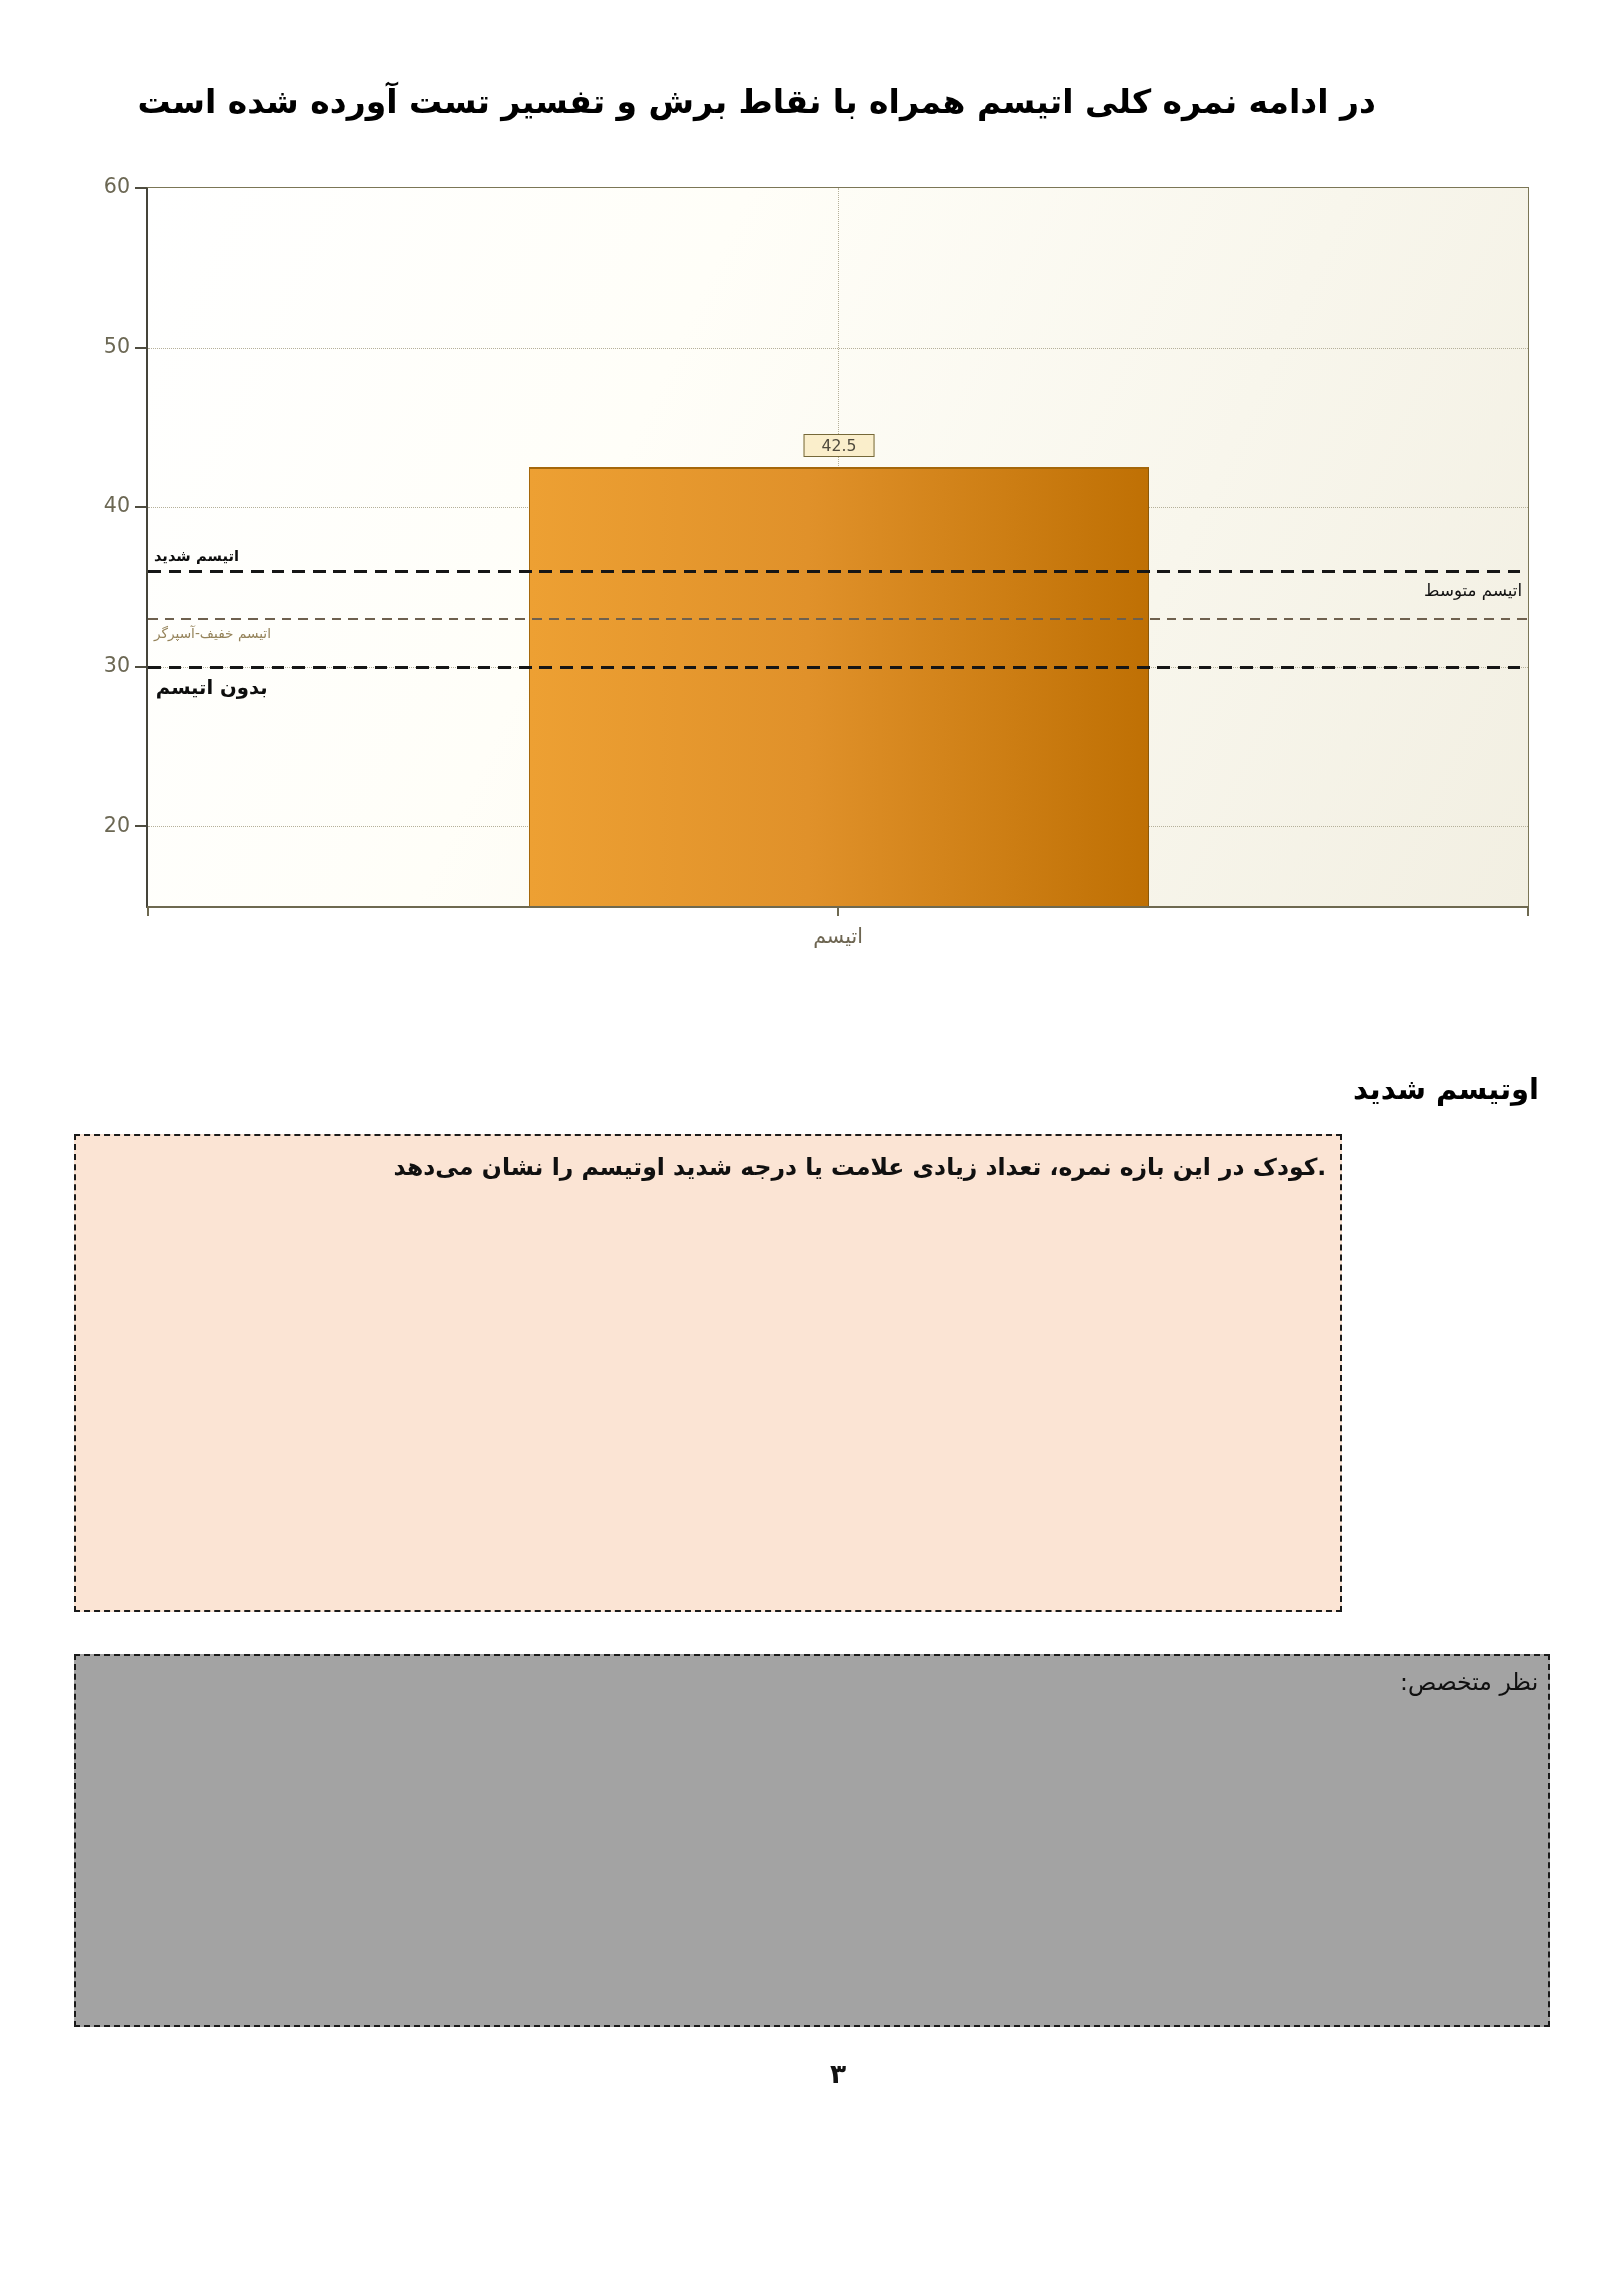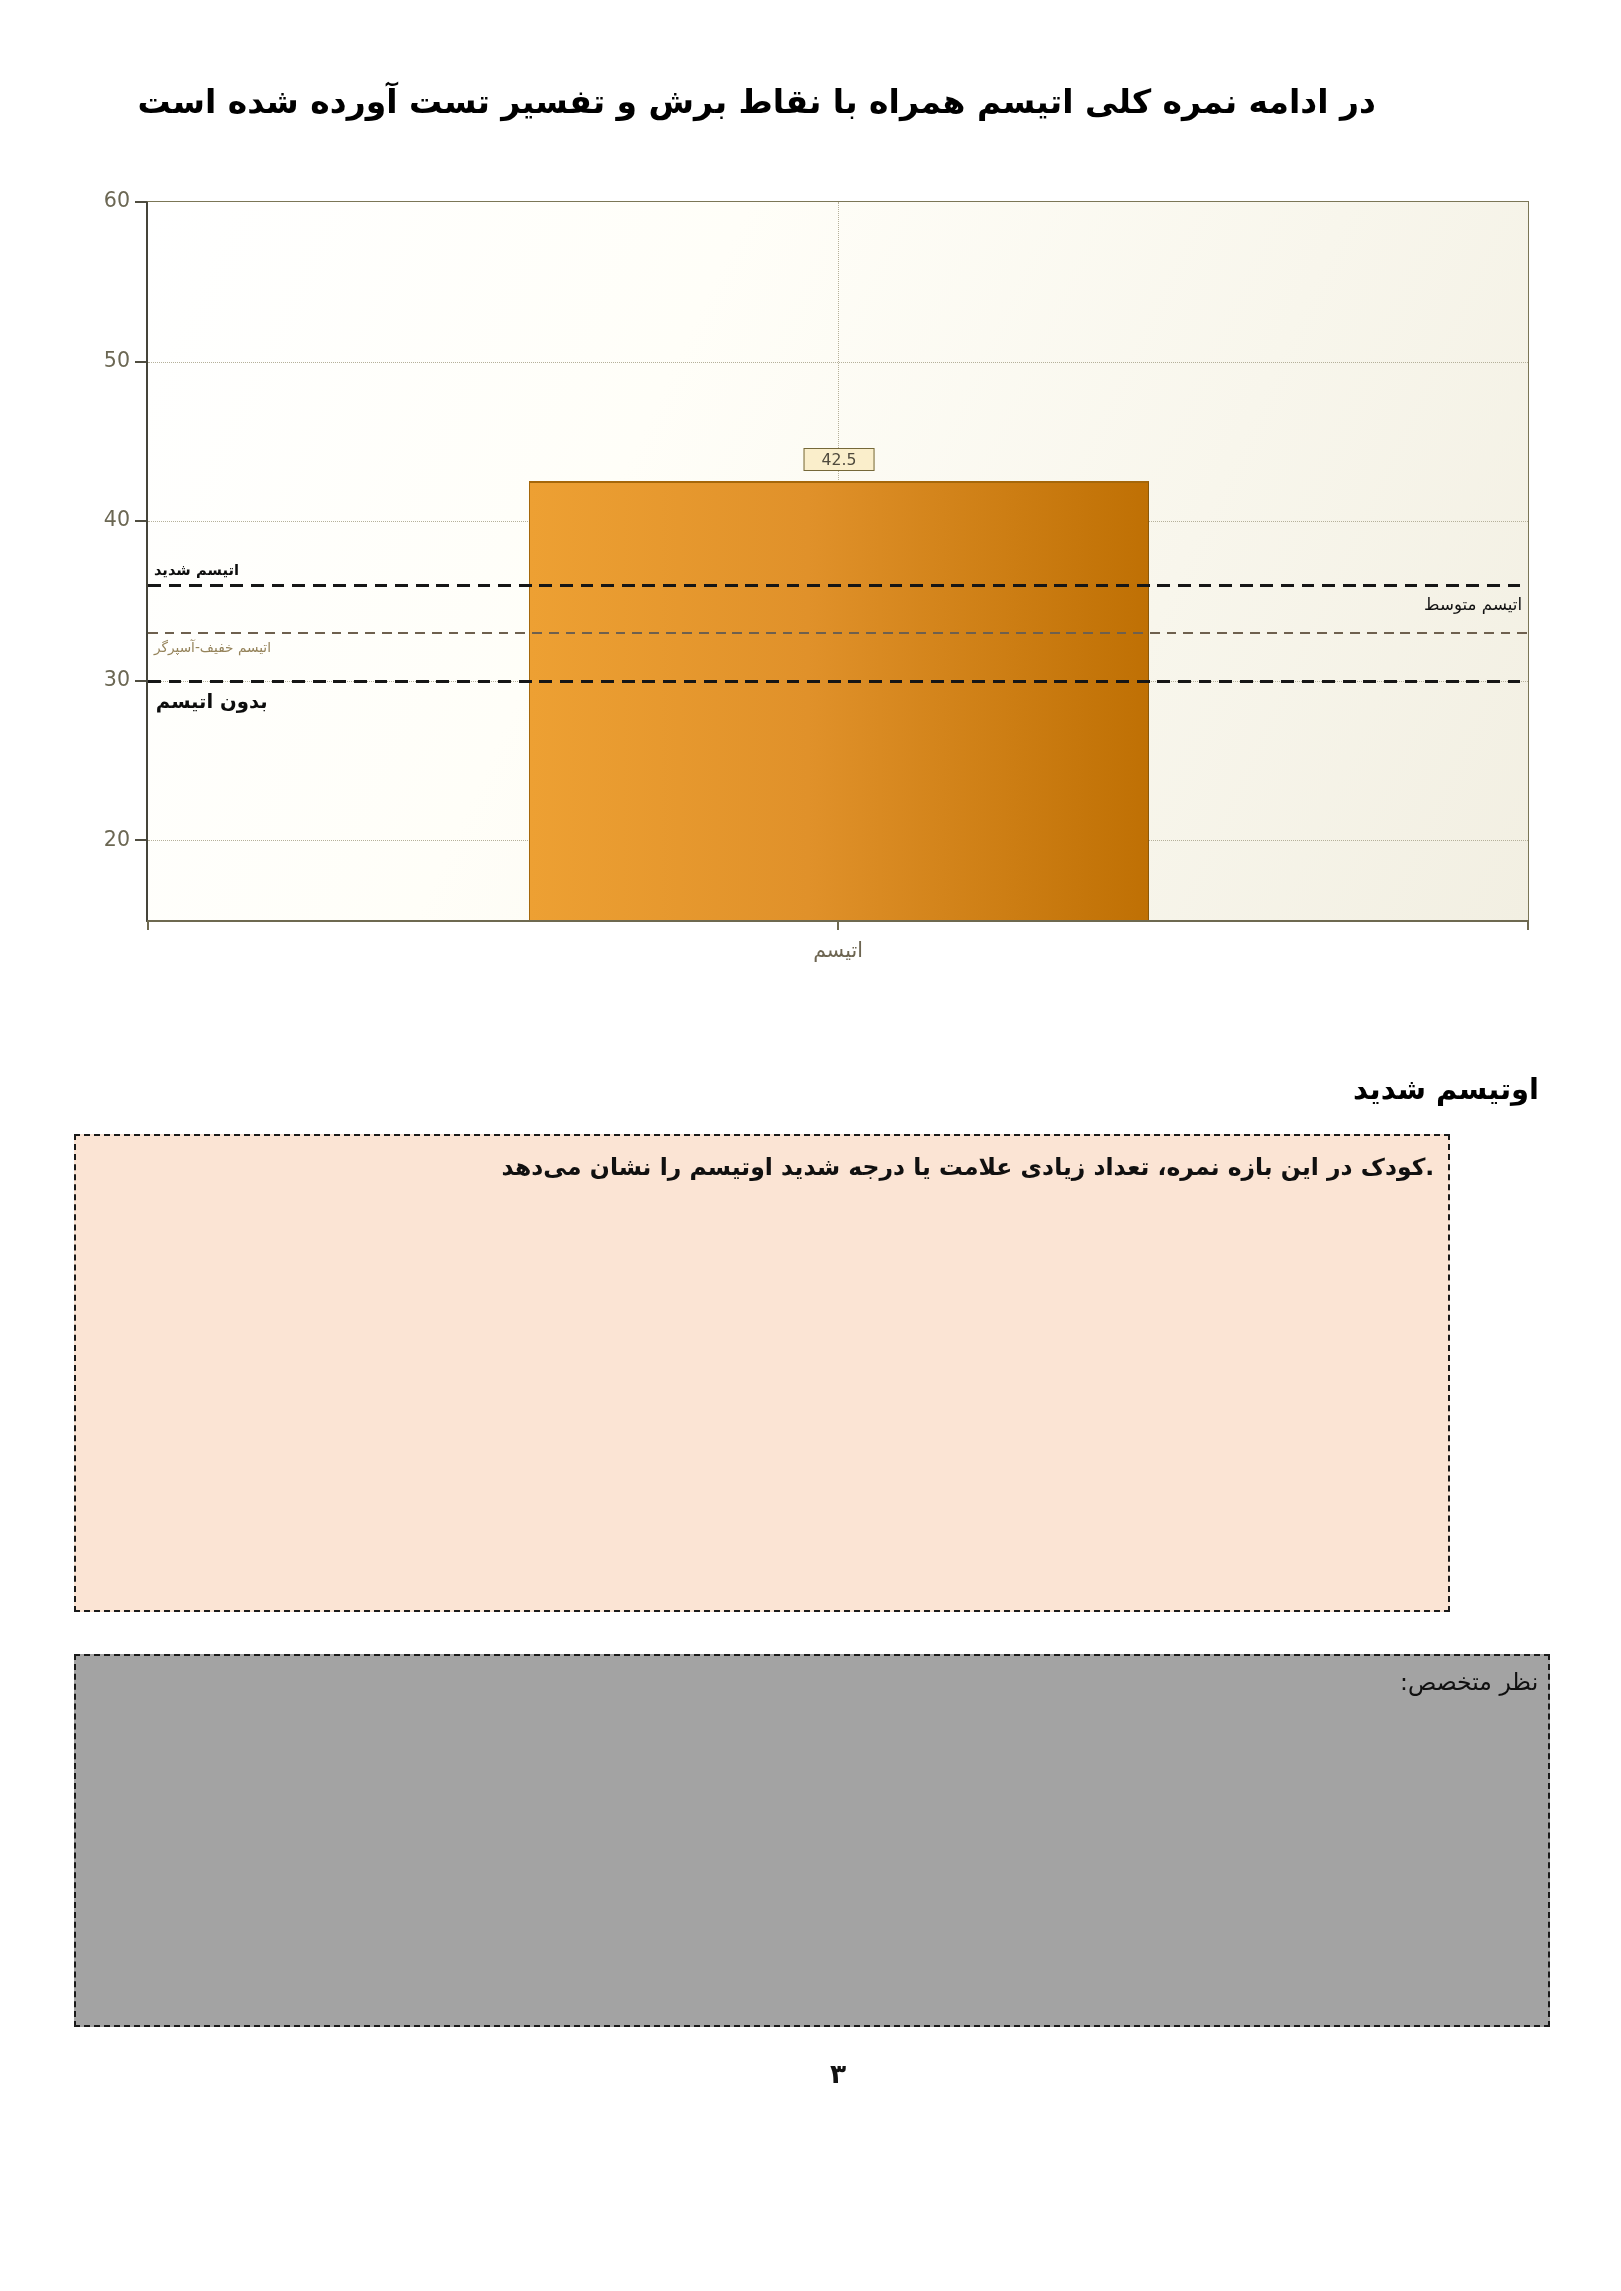--- a/index.html
+++ b/index.html
@@ -12,21 +12,20 @@
     position:absolute;top:82px;right:245px;
     font-size:33px;font-weight:700;color:#000;direction:rtl;
   }
   
   .plot{
     position:absolute;left:146px;top:187px;width:1383px;height:721px;
     background:linear-gradient(115deg,#ffffff 0%,#fffef8 35%,#f8f6ec 70%,#f2efe2 100%);
     border-top:1px solid #7b7656;border-right:1px solid #7b7656;
     border-left:2px solid #45443a;border-bottom:2px solid #6e6950;
     box-sizing:border-box;
-    margin-top:14px;
   }
   .gridline-h{
     position:absolute;left:0;right:0;height:0;z-index:1;
     border-top:1px dotted #b5b09a;
   }
   .gridline-v{
     position:absolute;top:0;bottom:0;left:50%;width:0;z-index:1;
     border-left:1px dotted #b5b09a;
   }
   .ytick-row{
@@ -78,21 +77,21 @@
   .tlabel.severe{left:5.9px;bottom:6.9px;font-size:14.7px;font-weight:700;color:#0d0d0d;}
   .tlabel.moderate{right:5.9px;top:8.8px;font-size:16.7px;color:#111;text-align:right;}
   .tlabel.mild{left:5.9px;top:5.9px;font-size:13.7px;color:#95835a;}
   .tlabel.none{left:7.8px;top:9.8px;font-size:19.6px;font-weight:700;color:#0d0d0d;}
   
   .section-heading{
     position:absolute;top:1072px;right:82px;
     font-size:29px;font-weight:700;color:#000;direction:rtl;
   }
   .interp-box{
-    position:absolute;left:74px;top:1134px;width:1376px;height:478px;
+    position:absolute;left:74px;top:1134px;width:1268px;height:478px;
     background:#fbe4d4;border:2px dashed #1a1a1a;box-sizing:border-box;
   }
   .interp-text{
     position:absolute;top:13.7px;right:13.7px;left:19.6px;
     direction:rtl;text-align:right;
     font-size:23.5px;font-weight:700;color:#101010;line-height:1.5;
   }
   .expert-box{
     position:absolute;left:74px;top:1654px;width:1476px;height:373px;
     background:#a3a3a3;border:2px dashed #1a1a1a;box-sizing:border-box;

